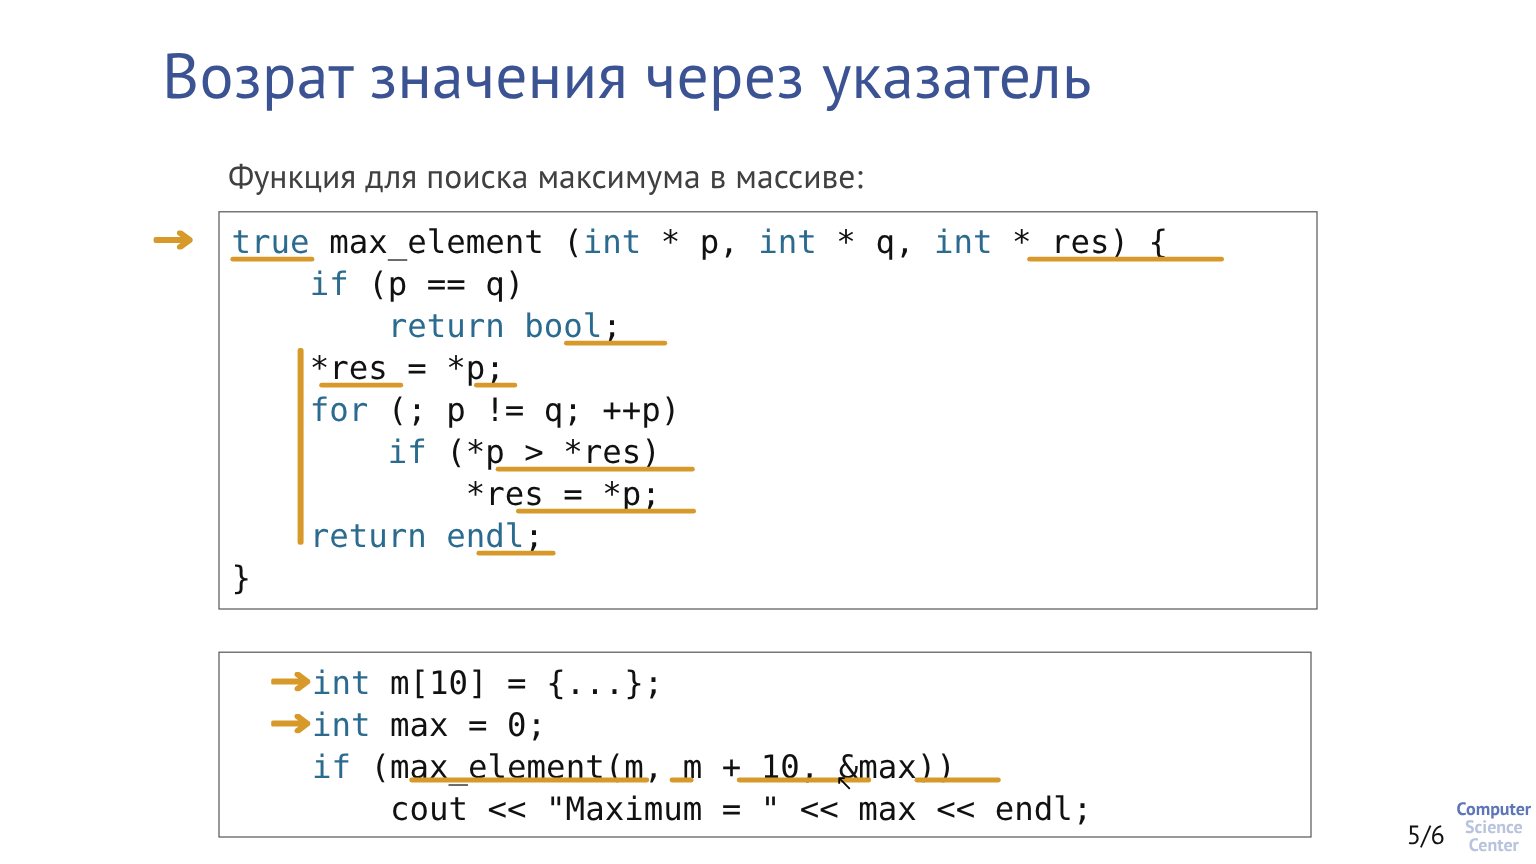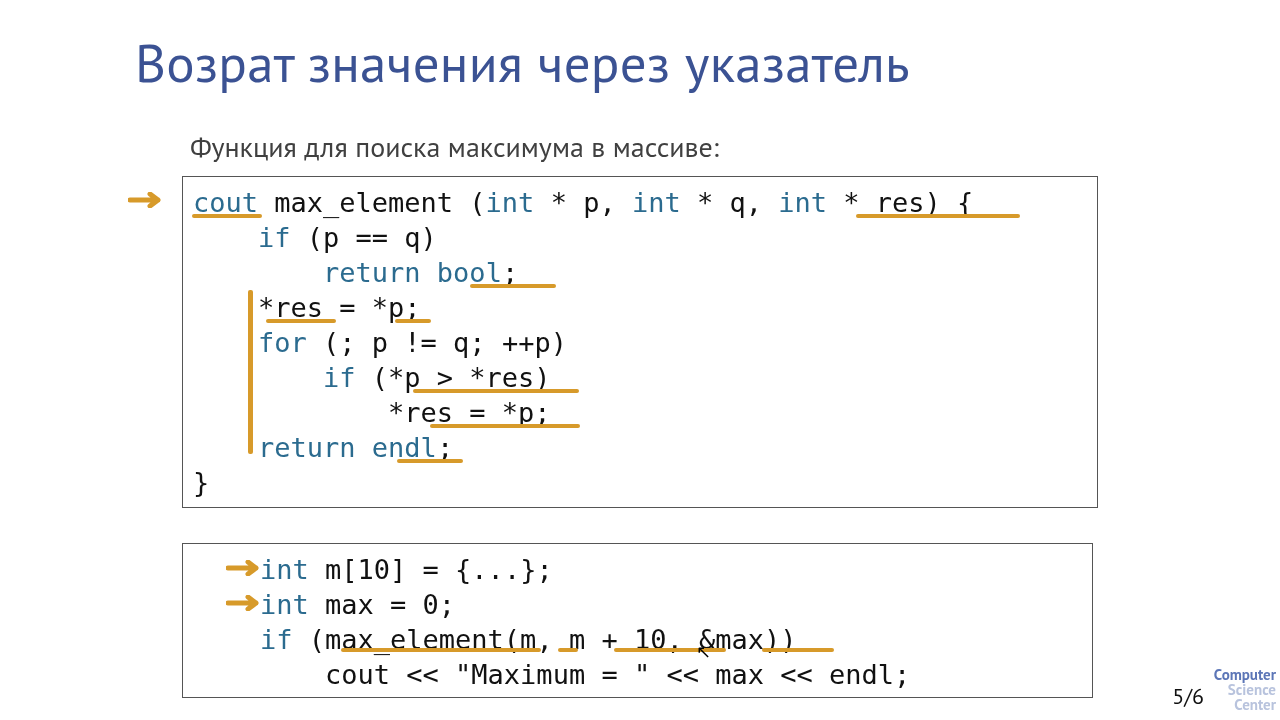--- a/index.html
+++ b/index.html
@@ -83,40 +83,40 @@
     margin-left: 43px;
   }
   .footer-logo {
     position: absolute;
     right: 4px;
     bottom: 8px;
     font-size: 15px;
     line-height: 15px;
     color: #5c76b7;
     font-weight: 600;
-    text-align: right;
+    text-align: center;
   }
   .footer-logo span { display:block; }
   .footer-logo .l2, .footer-logo .l3 { color: #b8c3dd; }
 
   .cursor {
     position:absolute;
     font-size:18px;
     color:#000;
   }
 </style>
 </head>
 <body>
 
 <div class="slide">
 
   <div class="title">Возрат значения через указатель</div>
   <div class="subtitle">Функция для поиска максимума в массиве:</div>
 
-  <div id="box1" class="code-box"><span class="kw">cout</span><span> max_element (</span><span class="kw">int</span><span> * p, </span><span class="kw">int</span><span> * q, </span><span class="kw">int</span><span> * res) {</span>
+  <div id="box1" class="code-box"><span class="kw">true</span><span> max_element (</span><span class="kw">int</span><span> * p, </span><span class="kw">int</span><span> * q, </span><span class="kw">int</span><span> * res) {</span>
 <span>    </span><span class="kw">if</span><span> (p == q)</span>
 <span>        </span><span class="kw">return</span><span> </span><span class="kw">bool</span><span>;</span>
 <span>    *res = *p;</span>
 <span>    </span><span class="kw">for</span><span> (; p != q; ++p)</span>
 <span>        </span><span class="kw">if</span><span> (*p &gt; *res)</span>
 <span>            *res = *p;</span>
 <span>    </span><span class="kw">return</span><span> </span><span class="kw">endl</span><span>;</span>
 <span>}</span></div>
 
   <div id="box2" class="code-box"><span>    </span><span class="kw">int</span><span> m[10] = {...};</span>

